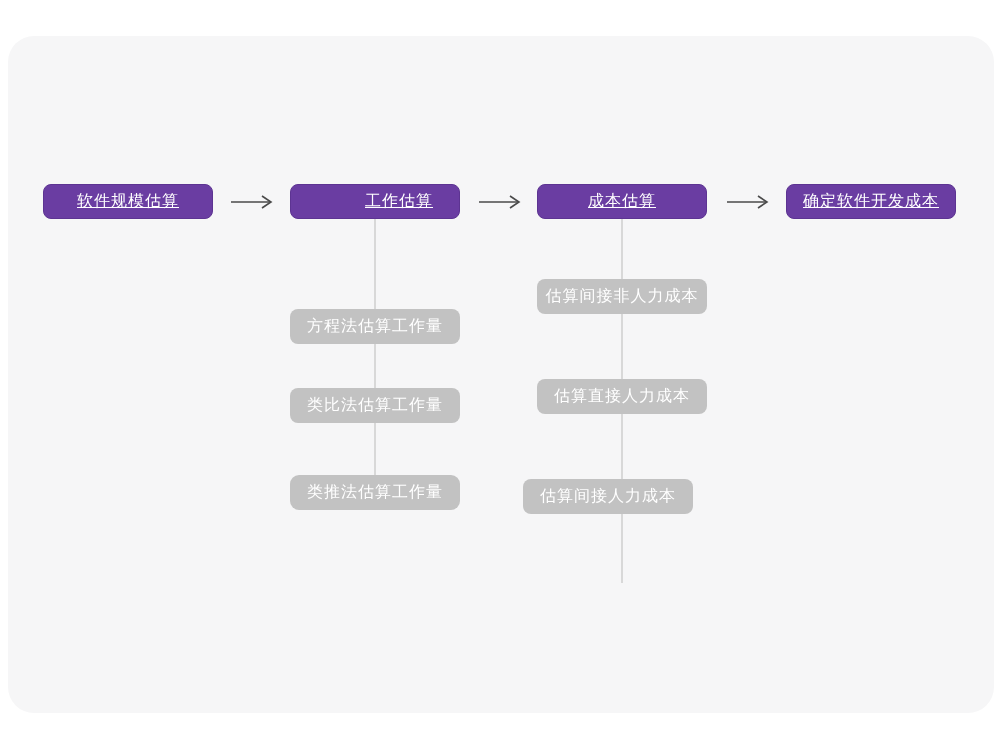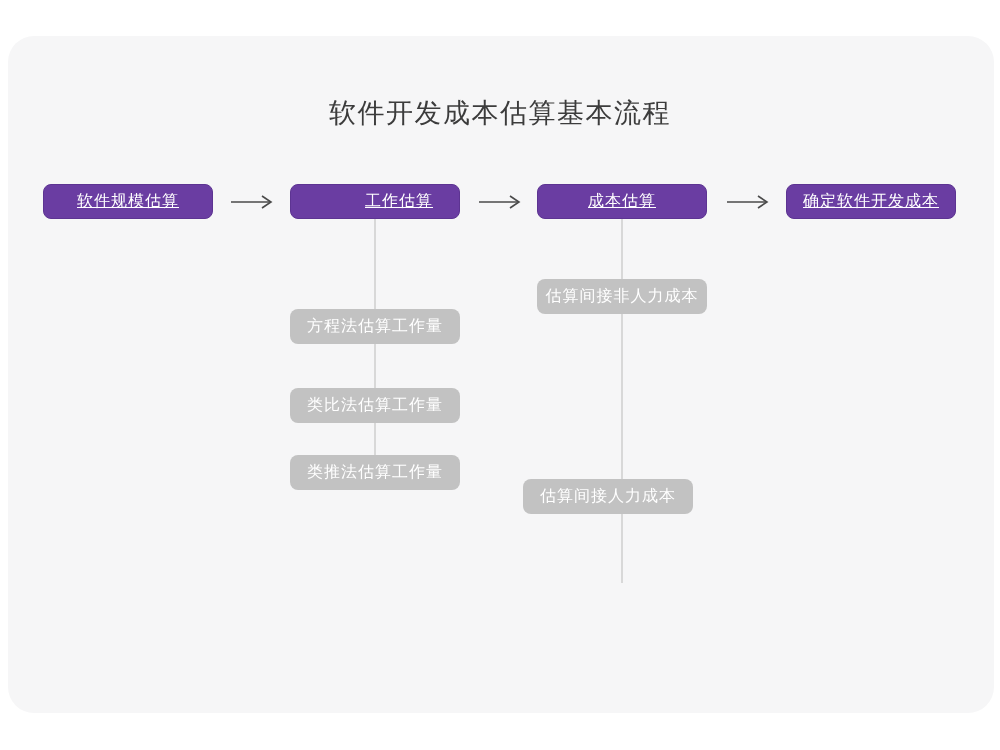--- a/index.html
+++ b/index.html
@@ -72,21 +72,20 @@
   }
   .arrow svg { display: block; }
 </style>
 </head>
 <body>
 
 <div class="canvas">
 
   <div class="card"></div>
 
-  <h1 class="title">软件开发成本估算基本流程</h1>
 
   <div class="connector" style="left:374px; top:218px; height:262px;"></div>
   <div class="connector" style="left:621px; top:218px; height:365px;"></div>
 
   <div class="node stage" style="left:43px; top:184px;">软件规模估算</div>
 
   <span class="arrow" style="left:230px; top:193px;">
     <svg width="44" height="18" viewBox="0 0 44 18">
       <line x1="1" y1="9" x2="40" y2="9" stroke="currentColor" stroke-width="1.6"></line>
       <path d="M32 3 L41 9 L32 15" fill="none" stroke="currentColor" stroke-width="1.6"></path>
@@ -108,18 +107,19 @@
     <svg width="44" height="18" viewBox="0 0 44 18">
       <line x1="1" y1="9" x2="40" y2="9" stroke="currentColor" stroke-width="1.6"></line>
       <path d="M32 3 L41 9 L32 15" fill="none" stroke="currentColor" stroke-width="1.6"></path>
     </svg>
   </span>
 
   <div class="node stage" style="left:786px; top:184px;">确定软件开发成本</div>
 
   <div class="node sub" style="left:290px; top:279px;margin-top:30px;">方程法估算工作量</div>
   <div class="node sub" style="left:290px; top:388px;">类比法估算工作量</div>
-  <div class="node sub" style="left:290px; top:455px;">类推法估算工作量</div>
+  <div class="node sub" style="left:290px; top:475px;border-radius:9px;">类推法估算工作量</div>
 
   <div class="node sub" style="left:537px; top:279px;">估算间接非人力成本</div>
+  <div class="node sub" style="left:537px; top:379px;">估算直接人力成本</div>
   <div class="node sub" style="left:523px; top:479px;">估算间接人力成本</div>
 
 </div>
 
 </body></html>

